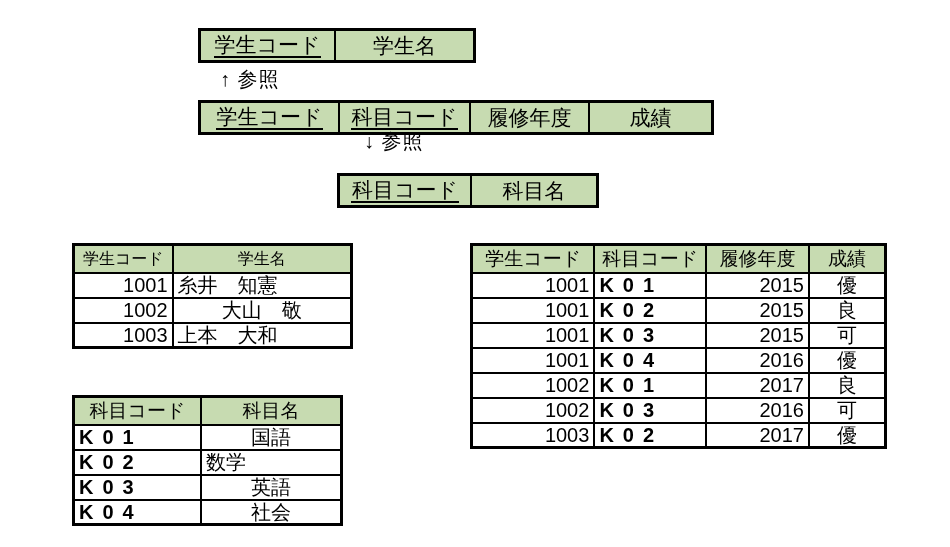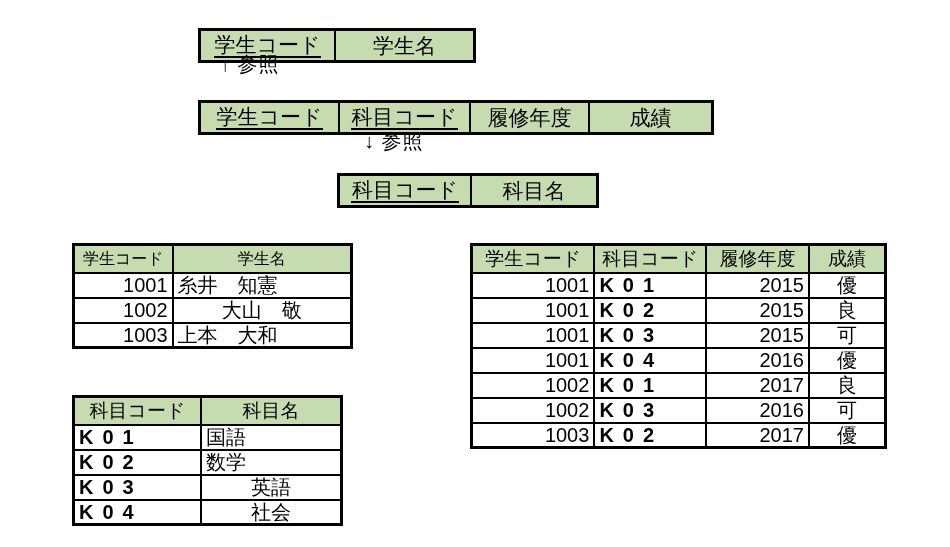--- a/index.html
+++ b/index.html
@@ -54,21 +54,21 @@
 
   <div class="sbox" style="left:198px; top:28px;">
       <div class="sbox-cell" style="width: 135px;">
         <span class="pk">学生コード</span>
       </div>
       <div class="sbox-cell" style="width: 137px;">
         <span>学生名</span>
       </div>
     </div>
 
-  <div class="ref" style="left:220px; top:51px;">↑ 参照</div>
+  <div class="ref" style="left:220px; top:66px;">↑ 参照</div>
 
   <div class="sbox" style="left:198px; top:100px;">
       <div class="sbox-cell" style="width: 139px;">
         <span class="pk">学生コード</span>
       </div>
       <div class="sbox-cell" style="width: 131px;">
         <span class="pk">科目コード</span>
       </div>
       <div class="sbox-cell" style="width: 119px;">
         <span>履修年度</span>
@@ -123,21 +123,21 @@
       </colgroup>
       <thead>
         <tr>
           <th>科目コード</th>
           <th>科目名</th>
         </tr>
       </thead>
       <tbody>
         <tr>
           <td class="spread" style="text-align: left;">K01</td>
-          <td style="text-align: left;">国語</td>
+          <td style="text-align: center;">国語</td>
         </tr>
         <tr>
           <td class="spread" style="text-align: left;">K02</td>
           <td style="text-align: left;">数学</td>
         </tr>
         <tr>
           <td class="spread" style="text-align: left;">K03</td>
           <td style="text-align: center;">英語</td>
         </tr>
         <tr>

